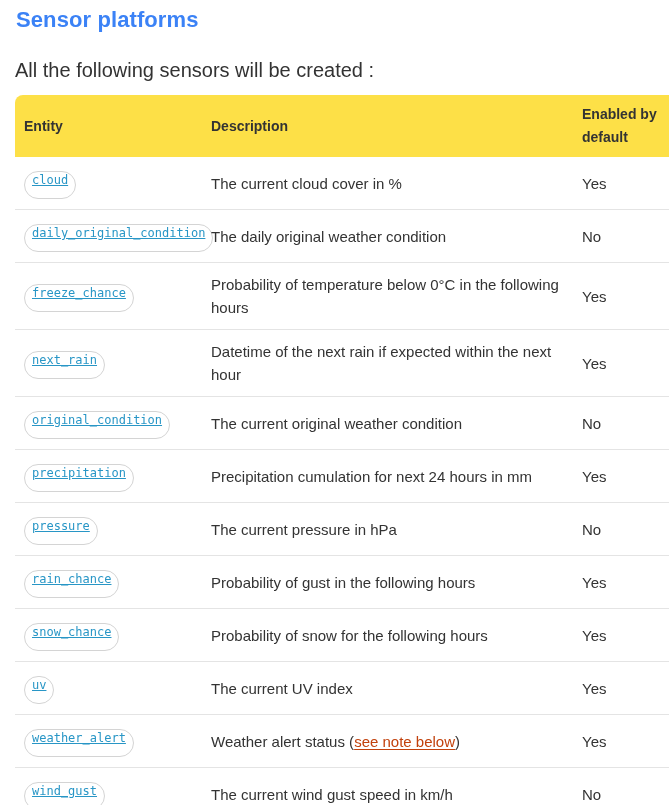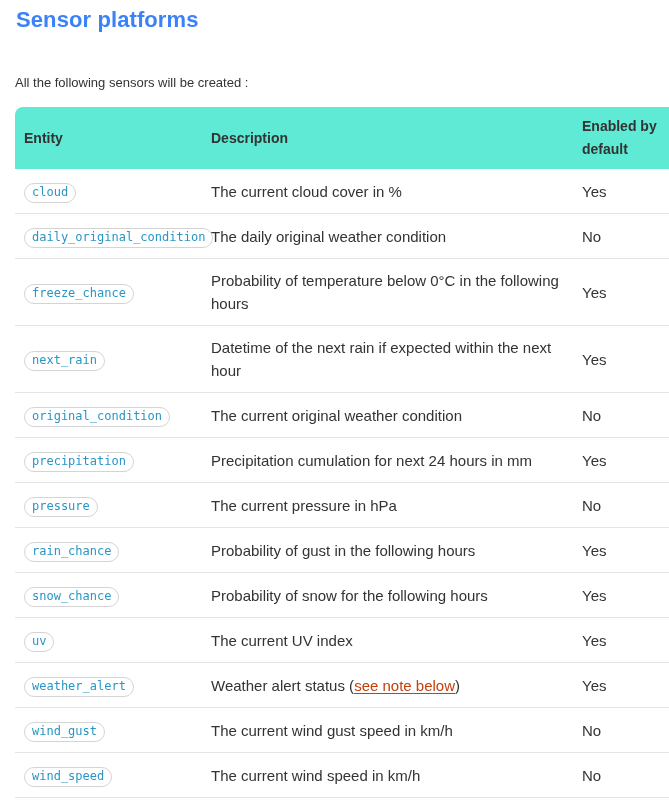--- a/index.html
+++ b/index.html
@@ -13,36 +13,36 @@
   .page { padding: 6px 0 0 15px; }
   h1.page-title {
     font-size: 22px;
     line-height: 28px;
     font-weight: 700;
     color: #3b82f6;
     letter-spacing: 0.1px;
     margin-left: 1px;
   }
   p.intro {
-    font-size: 13px;
+    font-size: 20px;
     line-height: 23px;
-    margin-top: 37px;
+    margin-top: 25px;
     color: #333333;
   }
   table.sensors {
     margin-top: 13px;
     width: 654px;
     border-collapse: collapse;
     table-layout: fixed;
   }
   col.c-entity { width: 187px; }
   col.c-desc   { width: 371px; }
   col.c-enabled{ width: 96px; }
   thead tr {
-    background: #5eead4;
+    background: #fde047;
   }
   thead th {
     text-align: left;
     vertical-align: middle;
     font-size: 14px;
     font-weight: 700;
     color: #333333;
     line-height: 23px;
     padding: 8px 8px 8px 9px;
   }
@@ -56,22 +56,23 @@
   }
   tbody tr { border-bottom: 1px solid #e4e4e4; }
   .entity-badge {
     display: inline-block;
     font-family: "DejaVu Sans Mono", monospace;
     font-size: 12px;
     line-height: 15px;
     color: #2896c6;
     border: 1px solid #d4d4d4;
     border-radius: 999px;
-    padding: 1px 7px 2px 7px;
+    padding: 1px 7px 10px 7px;
     white-space: nowrap;
+    text-decoration: underline;
   }
   a.note-link {
     color: #c2410c;
     text-underline-offset: 2px;
     cursor: pointer;
   }
 </style>
 </head>
 <body>
 

